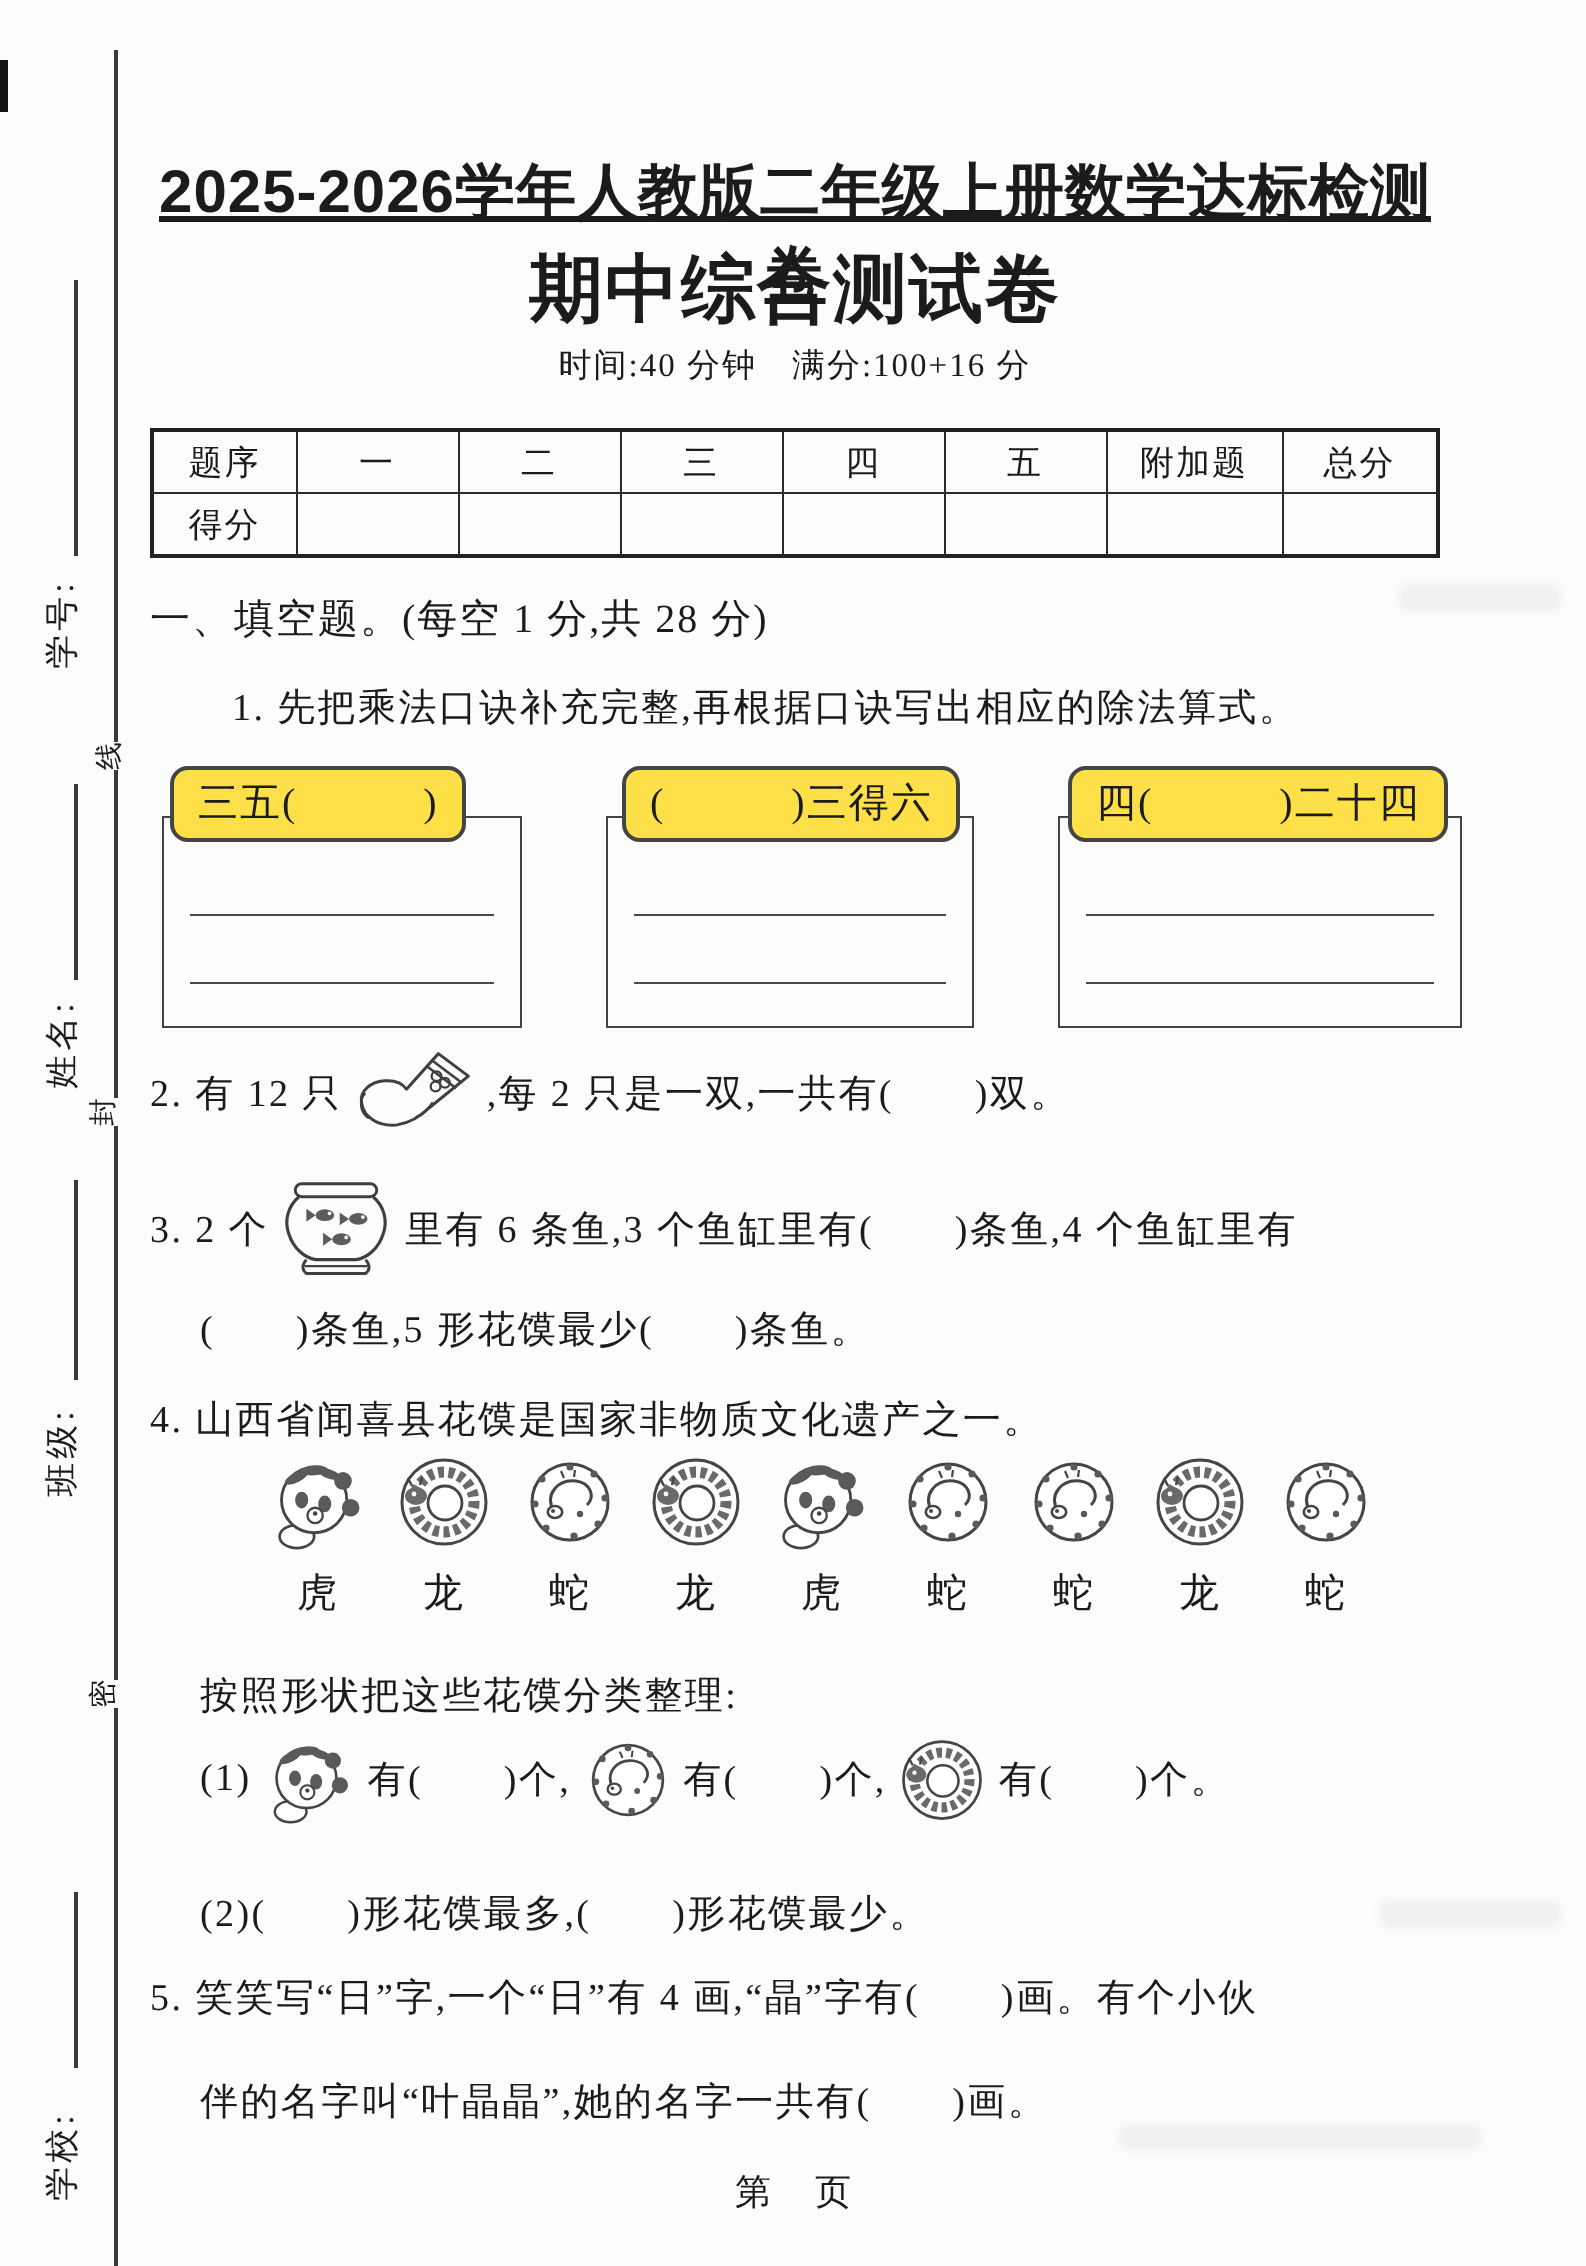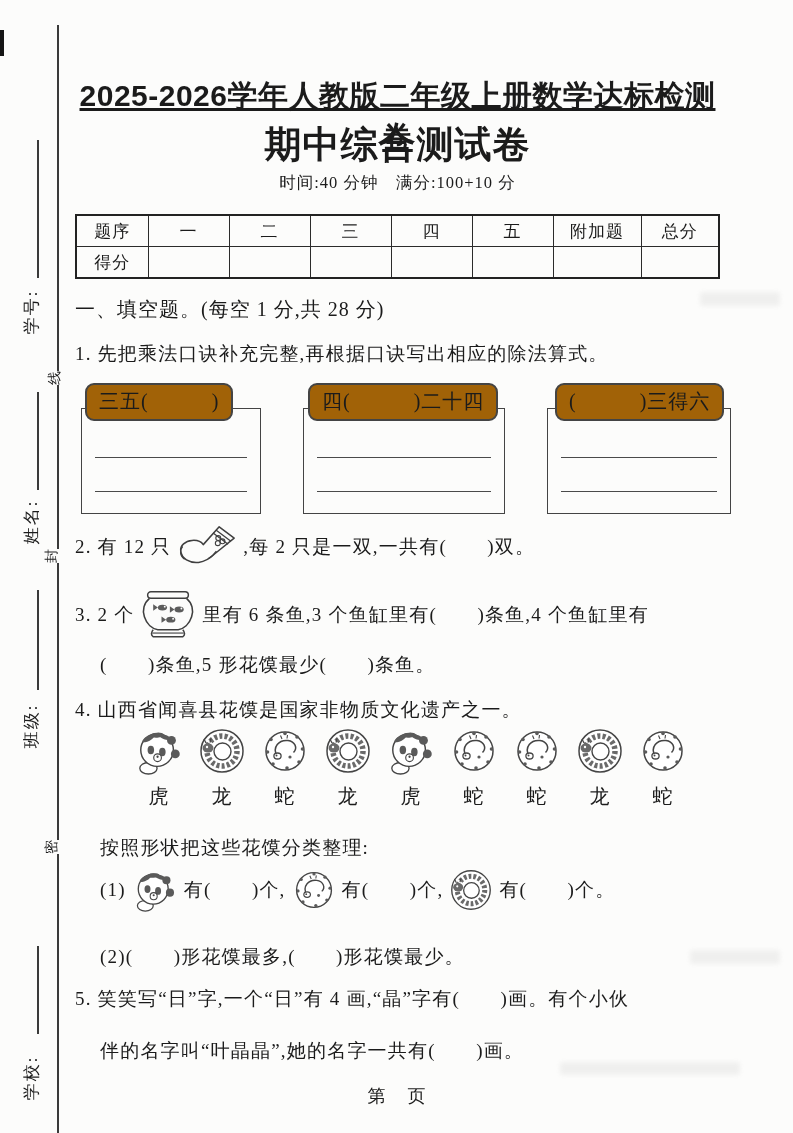--- a/index.html
+++ b/index.html
@@ -35,26 +35,26 @@
   .info{width:645px;top:172px;text-align:center;font-size:16.5px;letter-spacing:1px;}
   
   .score-table{top:214px;left:0;border-collapse:collapse;table-layout:fixed;
     font-size:17px;letter-spacing:1px;padding-left:21px;}
   .score-table td{border:1.6px solid #2b2b2b;text-align:center;height:30px;padding:0;}
   .score-table{border:2.5px solid #222;}
   
   .sec-head{top:296px;font-size:20px;letter-spacing:1px;}
   .sec-head .bold{font-weight:normal;font-family:"Liberation Sans","DejaVu Sans",sans-serif;font-size:20px;}
   .qtext{font-size:19px;letter-spacing:1.2px;white-space:pre;}
-  .q1{top:341px;}
+  .q1{top:341px;margin-left:41px;}
   
   .boxrow{top:383px;left:6px;display:flex;gap:42px;}
   .qbox{position:relative;}
   .qbox-tab{
-    position:relative;z-index:2;display:inline-block;background:#a16207;
+    position:relative;z-index:2;display:inline-block;background:#fde047;
     border:2px solid #444;border-radius:9px;padding:3px 12px 4px;
     font-size:20px;letter-spacing:1px;white-space:pre;
   }
   .qbox-body{border:1.8px solid #444;margin-top:-13px;position:relative;z-index:1;height:104px;}
   .ansline{border-top:1.6px solid #4a4a4a;margin:0 13px;}
   .ansline.l1{margin-top:48px;}
   .ansline.l2{margin-top:33px;}
   .q2{top:524px;display:flex;align-items:center;}
   .q3a{top:590px;display:flex;align-items:center;}
   .q3b{top:652px;padding-left:25px;}
@@ -167,21 +167,21 @@
   <div class="sb-label" style="left:31px;top:1078px;">学校:</div>
 
   <div class="bleed" style="left:700px;top:292px;width:80px;height:14px;"></div>
   <div class="bleed" style="left:690px;top:950px;width:90px;height:14px;"></div>
   <div class="bleed" style="left:560px;top:1062px;width:180px;height:13px;"></div>
 
   <div class="main">
 
     <div class="abs title1">2025-2026学年人教版二年级上册数学达标检测卷</div>
     <div class="abs title2">期中综合测试卷</div>
-    <div class="abs info">时间:40 分钟　满分:100+10 分</div>
+    <div class="abs info">时间:40 分钟　满分:100+16 分</div>
 
     <table class="abs score-table">
       <colgroup>
         <col style="width:72px">
           <col style="width:81px">
           <col style="width:81px">
           <col style="width:81px">
         <col style="width:81px">
           <col style="width:81px">
           <col style="width:88px">
@@ -219,33 +219,33 @@
 
     <div class="abs boxrow">
       <div class="qbox">
         <span class="qbox-tab" style="margin-left:4px;">三五(　　　)</span>
         <div class="qbox-body" style="width:178px;">
           <div class="ansline l1"></div>
           <div class="ansline l2"></div>
         </div>
       </div>
       <div class="qbox">
+        <span class="qbox-tab" style="margin-left:8px;">(　　　)三得六</span>
+        <div class="qbox-body" style="width:182px;">
+          <div class="ansline l1"></div>
+          <div class="ansline l2"></div>
+        </div>
+      </div>
+      <div class="qbox">
         <span class="qbox-tab" style="margin-left:5px;">四(　　　)二十四</span>
         <div class="qbox-body" style="width:200px;">
           <div class="ansline l1"></div>
           <div class="ansline l2"></div>
         </div>
       </div>
-      <div class="qbox">
-        <span class="qbox-tab" style="margin-left:8px;">(　　　)三得六</span>
-        <div class="qbox-body" style="width:182px;">
-          <div class="ansline l1"></div>
-          <div class="ansline l2"></div>
-        </div>
-      </div>
     </div>
 
     <div class="abs qtext q2">
       <span>2. 有 12 只</span>
       <svg class="inline-icon" width="60" height="45">
           <use href="#sym-sock"></use>
         </svg>
       <span>,每 2 只是一双,一共有(　　)双。</span>
     </div>
 

